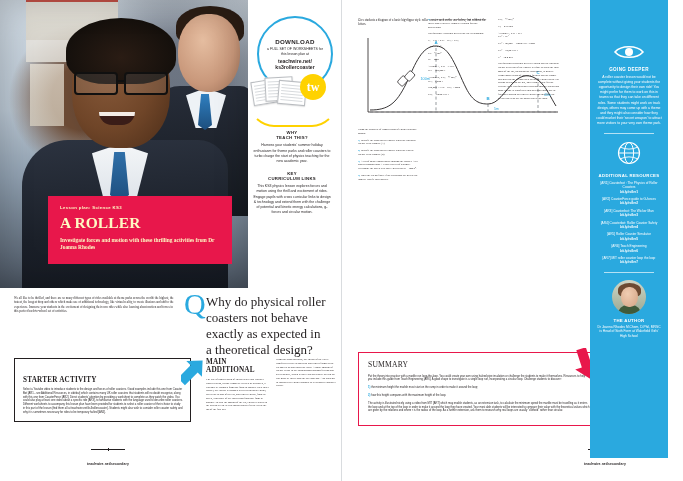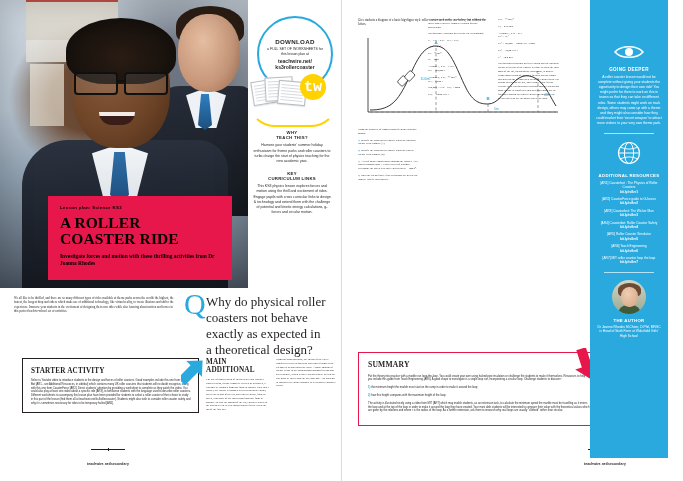--- a/index.html
+++ b/index.html
@@ -55,30 +55,30 @@
     background:#2b1d14;}
   #hero-photo .body2{position:absolute;left:150px;top:86px;width:104px;height:130px;border-radius:30px 14px 0 0;
     background:linear-gradient(175deg,#272d39,#15191f);}
   #hero-photo .shirt2{position:absolute;left:186px;top:88px;width:40px;height:40px;
     background:#eef2f6;clip-path:polygon(50% 0,100% 18%,76% 100%,24% 100%,0 18%);}
   #hero-photo .tie2{position:absolute;left:198px;top:94px;width:14px;height:36px;
     background:linear-gradient(180deg,#2f7fc0,#1d4e7d);clip-path:polygon(22% 0,78% 0,100% 86%,50% 100%,0 86%);}
   #hero-photo .vig{position:absolute;inset:0;box-shadow:inset 0 0 34px rgba(0,0,0,.22);}
 
   
-  #title-block{left:48px;top:196px;width:160px;padding:9px 12px 12px 12px;background:#e8174b;color:#000000;}
+  #title-block{left:48px;top:196px;width:160px;padding:9px 12px 12px 12px;background:#e8174b;color:#fef9c3;}
   #lesson-kicker{font-size:4.3px;font-weight:bold;letter-spacing:.35px;margin-bottom:5px;}
   #lesson-title{font-family:"Liberation Serif",serif;font-weight:bold;font-size:15.5px;line-height:1.02;
     letter-spacing:.1px;margin-bottom:6px;}
   #lesson-standfirst{font-family:"Liberation Serif",serif;font-size:5.4px;line-height:1.38;font-weight:bold;}
 
   
   #intro-text{left:14px;top:296px;width:164px;}
   
-  #starter-box{left:14px;top:358px;width:160px;border:.8px solid #231f20;padding:8px 7px 7px 8px;margin-left:8px;}
+  #starter-box{left:14px;top:358px;width:160px;border:.8px solid #231f20;padding:17px 7px 7px 8px;}
   #starter-title{font-family:"Liberation Serif",serif;font-weight:bold;font-size:7.2px;letter-spacing:.2px;margin-bottom:4px;}
 
   
   #q-glyph{left:184px;top:292px;font-family:"Liberation Serif",serif;font-size:30px;color:#2aa9df;line-height:.82;}
   #q-head{left:206px;top:294px;width:122px;font-family:"Liberation Serif",serif;font-size:13px;line-height:1.22;}
   #main-act{left:206px;top:358px;width:64px;}
   #main-act h3{font-family:"Liberation Serif",serif;font-weight:bold;font-size:7.2px;margin:0 0 4px 0;letter-spacing:.2px;}
   #main-act-2{left:276px;top:358px;width:60px;}
 
   
@@ -91,42 +91,42 @@
   #dl-title{font-size:6.2px;font-weight:bold;letter-spacing:.3px;}
   #dl-sub{font-size:3.5px;line-height:1.35;margin-top:1.5px;}
   #dl-url{font-size:5.1px;font-weight:bold;line-height:1.18;margin-top:1.5px;}
   #dl-sheets{left:252px;top:72px;width:54px;height:34px;}
   #dl-sheets .sh{position:absolute;width:26px;height:22px;background:#fff;border:.5px solid #b9bcc0;
     box-shadow:0 .6px 1.4px rgba(0,0,0,.18);}
   #dl-sheets .sh:before{content:"";position:absolute;left:2px;top:3px;right:2px;height:1px;background:#d7dadd;
     box-shadow:0 3px 0 #d7dadd,0 6px 0 #d7dadd,0 9px 0 #d7dadd,0 12px 0 #d7dadd,0 15px 0 #d7dadd;}
   #tw-badge{left:300px;top:74px;width:26px;height:26px;border-radius:50%;background:#ffd200;
     display:flex;align-items:center;justify-content:center;
-    font-family:Liberation Mono, monospace;font-weight:bold;font-size:15px;color:#fff;}
+    font-family:Liberation Serif, serif;font-weight:bold;font-size:12px;color:#fff;}
   #brace{left:256px;top:118px;width:74px;height:9px;}
   #why-block{left:253px;top:130px;width:78px;text-align:center;}
   #why-block h4{font-size:4.3px;letter-spacing:.3px;margin:0 0 3px 0;font-weight:bold;line-height:1.22;}
   #why-block p{margin:0 0 7px 0;font-size:3.5px;line-height:1.46;}
 
   
   #right-page{position:absolute;left:342px;top:0;width:341px;height:481px;background:#fff;}
   #page-num-right{right:24px;top:13px;font-size:4px;font-weight:bold;color:#5a5a5a;}
   #gutter{left:341px;top:0;width:1px;height:481px;background:#d9dcdf;}
 
   #rp-intro{left:16px;top:18px;width:128px;}
   
   #coaster-chart{left:16px;top:34px;width:206px;height:88px;}
   #rp-col1{left:16px;top:128px;width:62px;}
   #rp-col2b{left:86px;top:18px;width:62px;}
   #rp-col3{left:156px;top:18px;width:62px;}
   .num-lead{color:#2aa9df;font-weight:bold;}
 
   
   #summary-box{left:16px;top:352px;width:222px;border:1px solid #e8174b;padding:7px 9px 8px 9px;}
-  #summary-title{font-family:"Liberation Serif",serif;font-weight:bold;font-size:7.6px;letter-spacing:.2px;margin-bottom:4px;}
+  #summary-title{font-family:"Liberation Serif",serif;font-weight:normal;font-size:7.6px;letter-spacing:.2px;margin-bottom:4px;}
   #summary-box p{margin:0 0 4px 0;}
   #pink-arrow{left:232px;top:348px;width:24px;height:32px;}
 
   
   #blue-sidebar{left:248px;top:0;width:78px;height:458px;background:#2aa9df;color:#fff;
     padding:0 6px;box-sizing:border-box;text-align:center;}
   #eye-icon{margin:44px auto 0 auto;width:30px;height:16px;}
   #gd-title{font-size:4.6px;font-weight:bold;letter-spacing:.35px;margin-top:3px;}
   #gd-text{font-size:3.4px;line-height:1.5;margin-top:3px;}
   .sb-rule{height:.7px;background:rgba(255,255,255,.65);margin:7px 8px;}
@@ -181,21 +181,20 @@
           <b></b>
         </div>
       <div class="mouth"></div>
       <div class="vig"></div>
     </div>
 
     <div class="abs" id="title-block">
       <div id="lesson-kicker">Lesson plan: Science KS3</div>
       <div id="lesson-title">
         <div>A ROLLER</div>
-        <div>COASTER RIDE</div>
       </div>
       <div id="lesson-standfirst">Investigate forces and motion with these thrilling activities from Dr Joanna Rhodes</div>
     </div>
 
     <div class="abs tiny serif" id="intro-text">We all like to be thrilled, and there are so many different types of rides available at theme parks across the world: the highest, the fastest, the longest drop and others which make use of additional technology, like virtual reality, to create illusions and add to the experience. Immerse your students in the excitement of designing their own rides while also learning about motion and forces in this perfect back-to-school set of activities.</div>
 
     <div class="abs" id="starter-box">
       <div id="starter-title">STARTER ACTIVITY</div>
       <div class="micro">Select a Youtube video to introduce students to the design and forces of roller coasters. Good examples include this one from Coaster Bot [AR1 - see Additional Resources, in sidebar] which contains many UK roller coasters that students will no doubt recognise, along with this one from CoasterForce [AR2]. Direct students' attention by providing a worksheet to complete as they watch the video. You could also play at least one video about a specific ride [AR3], to familiarise students with the language used to describe roller coasters. Different worksheets to accompany this lesson plan have been provided for students to select a roller coaster of their choice to study in this part of the lesson (find them all at teachwire.net/ks3rollercoaster). Students might also wish to consider roller coaster safety and why it is sometimes necessary for rides to be temporary halted [AR4].</div>
     </div>

